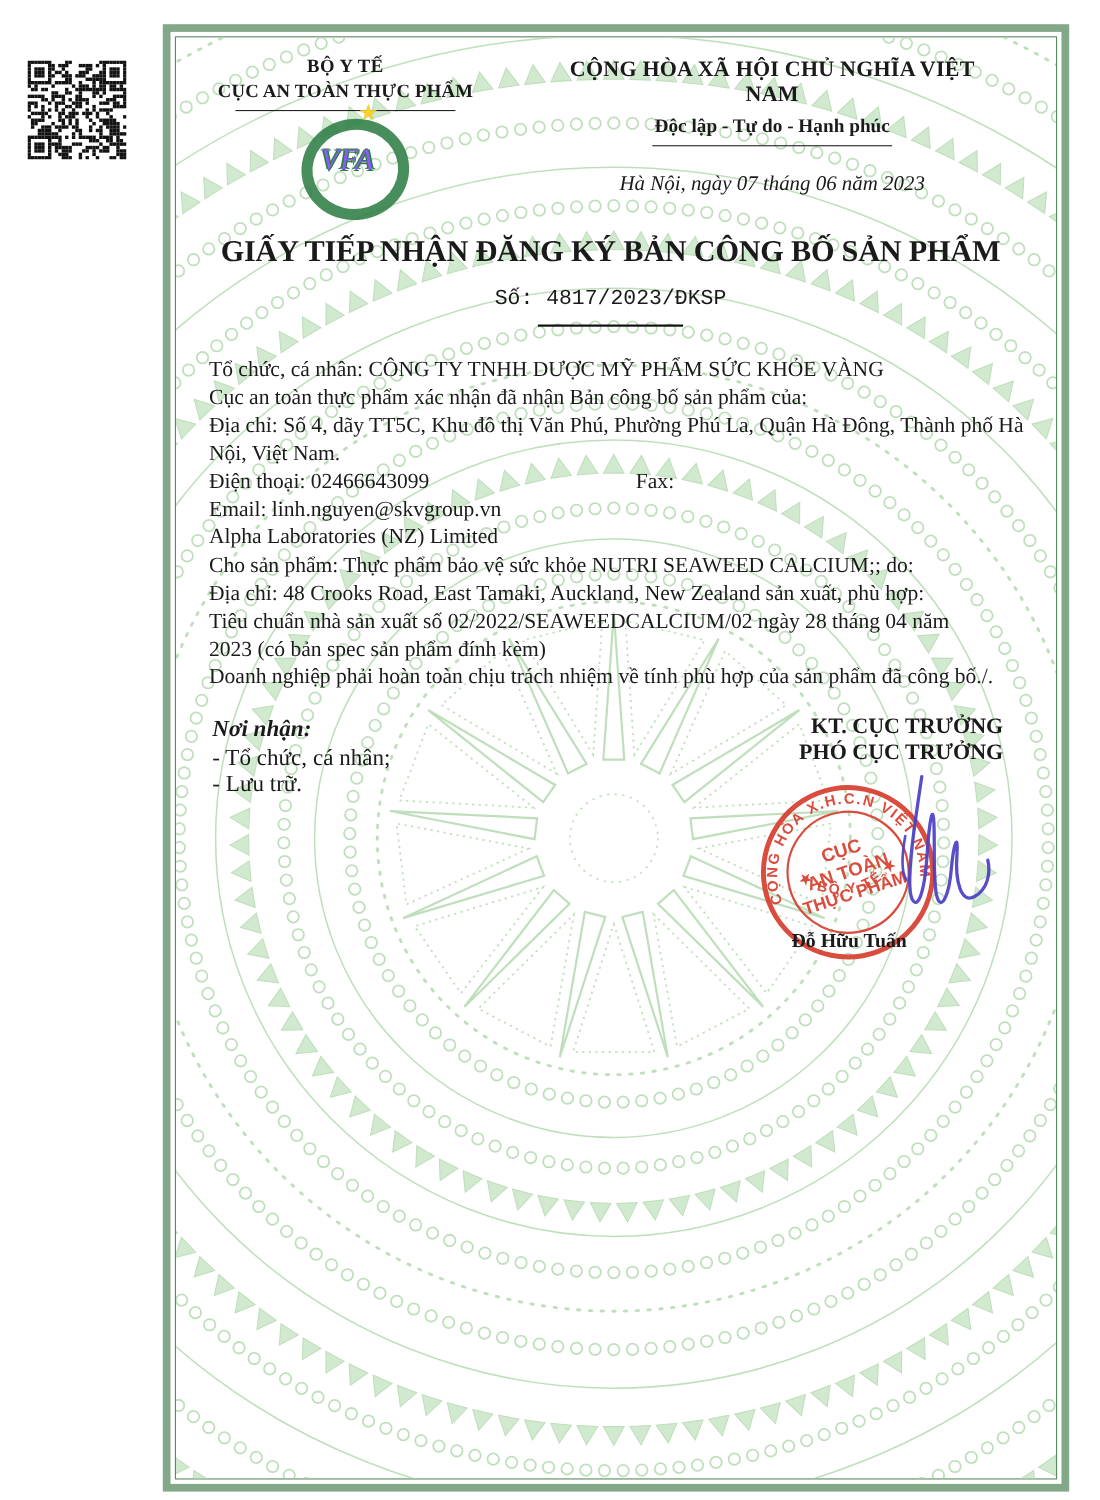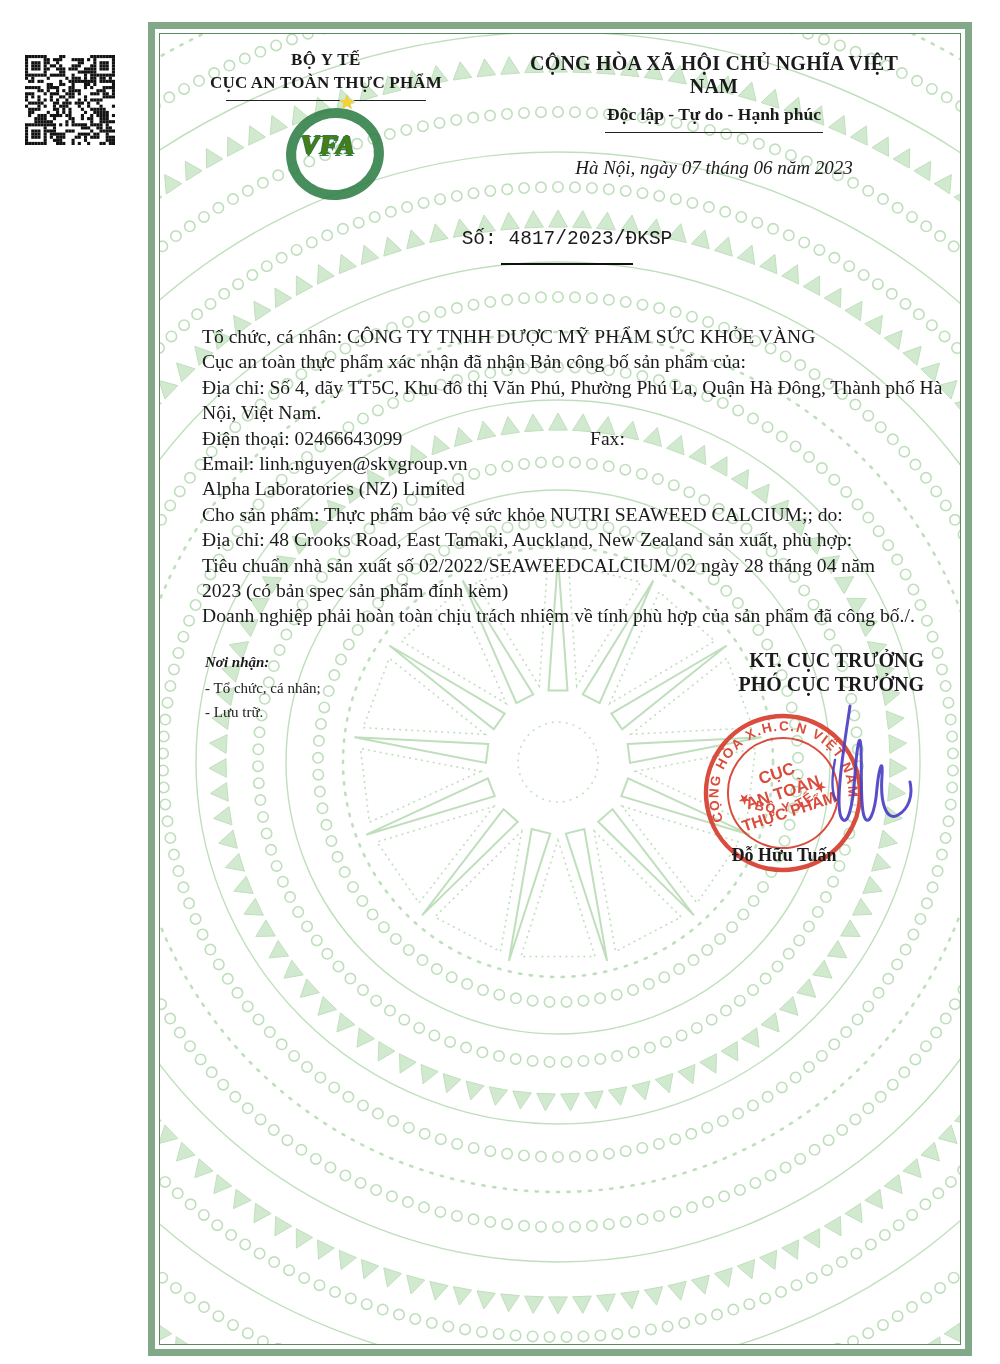--- a/index.html
+++ b/index.html
@@ -11,32 +11,32 @@
   .frame{position:absolute;left:148px;top:22px;width:824px;height:1334px;
          box-sizing:border-box;border:7px solid #82a888;padding:4px;z-index:0;background:#fff;}
   .frame-inner{position:relative;width:100%;height:100%;box-sizing:border-box;
                border:1.5px solid #5a8a62;overflow:hidden;background:#fff;}
   svg.pattern{position:absolute;left:0;top:0;width:100%;height:100%;opacity:.9;}
 
   
   .qr{position:absolute;left:25px;top:55px;width:90px;height:90px;z-index:3;}
 
   
-  .content{position:absolute;left:12px;top:0;width:888px;height:1364px;z-index:2;}
+  .content{position:absolute;left:0;top:0;width:888px;height:1364px;z-index:2;}
 
   .hdr-left{position:absolute;left:180px;top:50px;width:268px;text-align:center;}
   .hdr-left .l1{font-size:17px;font-weight:bold;letter-spacing:.5px;}
   .hdr-left .l2{font-size:17px;font-weight:bold;margin-top:3px;letter-spacing:.2px;}
   .hdr-left .rule{width:200px;height:0;border-top:1.6px solid #222;margin:7px auto 0;}
 
   .logo{position:absolute;left:268px;top:104px;width:96px;height:86px;z-index:1;}
   .logo .ring{position:absolute;left:6px;top:4px;width:78px;height:72px;border-radius:50%;
               border:10px solid #2f7d46;opacity:.88;transform:rotate(-8deg);}
   .logo .vfa{position:absolute;left:0;top:26px;width:96px;text-align:center;
-             font-style:italic;font-weight:bold;font-size:27px;letter-spacing:1px;color:#4d7c0f;
+             font-style:italic;font-weight:normal;font-size:27px;letter-spacing:1px;color:#8b5cf6;
              text-shadow:-1.5px 0 #2f7d46,1.5px 0 #2f7d46,0 -1.5px #2f7d46,0 1.5px #2f7d46;}
   .logo .star{position:absolute;left:58px;top:-14px;color:#f5d328;font-size:20px;
               text-shadow:0 0 1px #caa;}
 
   .hdr-right{position:absolute;left:492px;top:52px;width:420px;text-align:center;}
   .hdr-right .l1{font-size:20px;font-weight:bold;letter-spacing:.2px;text-align:center;}
   .hdr-right .l2{font-size:17.5px;font-weight:bold;margin-top:6px;}
   .hdr-right .rule{width:218px;height:0;border-top:1.6px solid #222;margin:7px auto 0;}
   .hdr-right .date{font-style:italic;font-size:19px;margin-top:24px;font-weight:normal;}
 
@@ -45,21 +45,21 @@
   .titleblock .num{font-size:19.5px;margin-top:16px;font-family:Liberation Mono, monospace;}
   .titleblock .rule{width:132px;height:0;border-top:2.6px solid #111;margin:13px auto 0;}
 
   .bodytext{position:absolute;left:190px;top:324px;width:758px;
             font-size:19.6px;line-height:25.4px;}
   .bodytext .row{margin:0;}
   .b-standard{max-width:716px;}
   .phones{position:relative;}
   .phones .fax{position:absolute;left:388px;top:0;}
 
-  .recipients{position:absolute;left:193px;top:650px;width:300px;font-size:15px;line-height:24px;}
+  .recipients{position:absolute;left:193px;top:650px;width:300px;font-size:21px;line-height:24px;}
   .recipients .cap{font-weight:bold;font-style:italic;margin-bottom:2px;}
 
   .signblock{position:absolute;left:632px;top:648px;width:280px;text-align:right;
              font-weight:bold;font-size:20px;line-height:24px;}
   .signname{position:absolute;left:632px;top:845px;width:280px;text-align:center;
             font-weight:bold;font-size:18px;}
 
   .stamp{position:absolute;left:676px;top:698px;width:190px;height:190px;
          transform:rotate(-10deg);opacity:.93;}
   .sig{position:absolute;left:808px;top:696px;width:100px;height:150px;opacity:.92;}
@@ -1445,20 +1445,21 @@
     </div>
 
     <div class="hdr-right">
       <div class="l1">CỘNG HÒA XÃ HỘI CHỦ NGHĨA VIỆT NAM</div>
       <div class="l2">Độc lập - Tự do - Hạnh phúc</div>
       <div class="rule"></div>
       <div class="date">Hà Nội, ngày 07 tháng 06 năm 2023</div>
     </div>
 
     <div class="titleblock">
+      <div class="title">GIẤY TIẾP NHẬN ĐĂNG KÝ BẢN CÔNG BỐ SẢN PHẨM</div>
       <div class="num">Số: 4817/2023/ĐKSP</div>
       <div class="rule"></div>
     </div>
 
     <div class="bodytext">
       <div class="row">Tổ chức, cá nhân: CÔNG TY TNHH DƯỢC MỸ PHẨM SỨC KHỎE VÀNG</div>
       <div class="row">Cục an toàn thực phẩm xác nhận đã nhận Bản công bố sản phẩm của:</div>
       <div class="row">Địa chỉ: Số 4, dãy TT5C, Khu đô thị Văn Phú, Phường Phú La, Quận Hà Đông, Thành phố Hà Nội, Việt Nam.</div>
       <div class="row phones">
         <span>Điện thoại: 02466643099</span>

